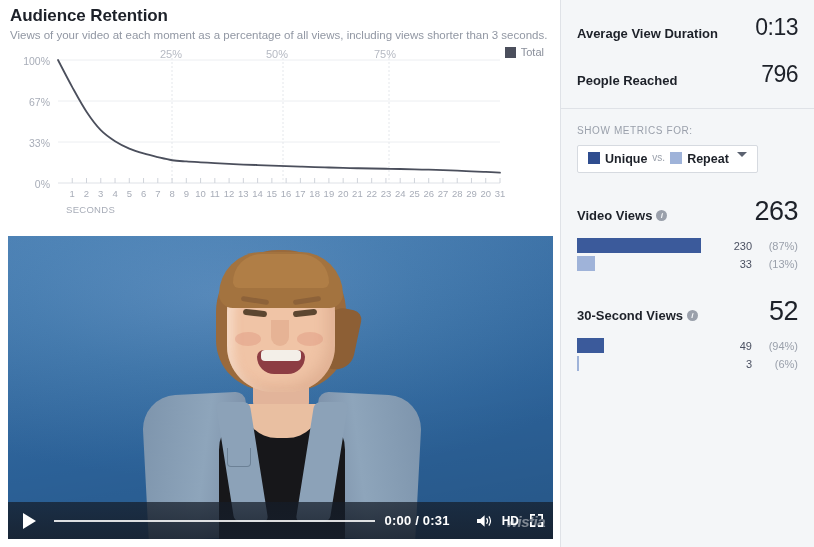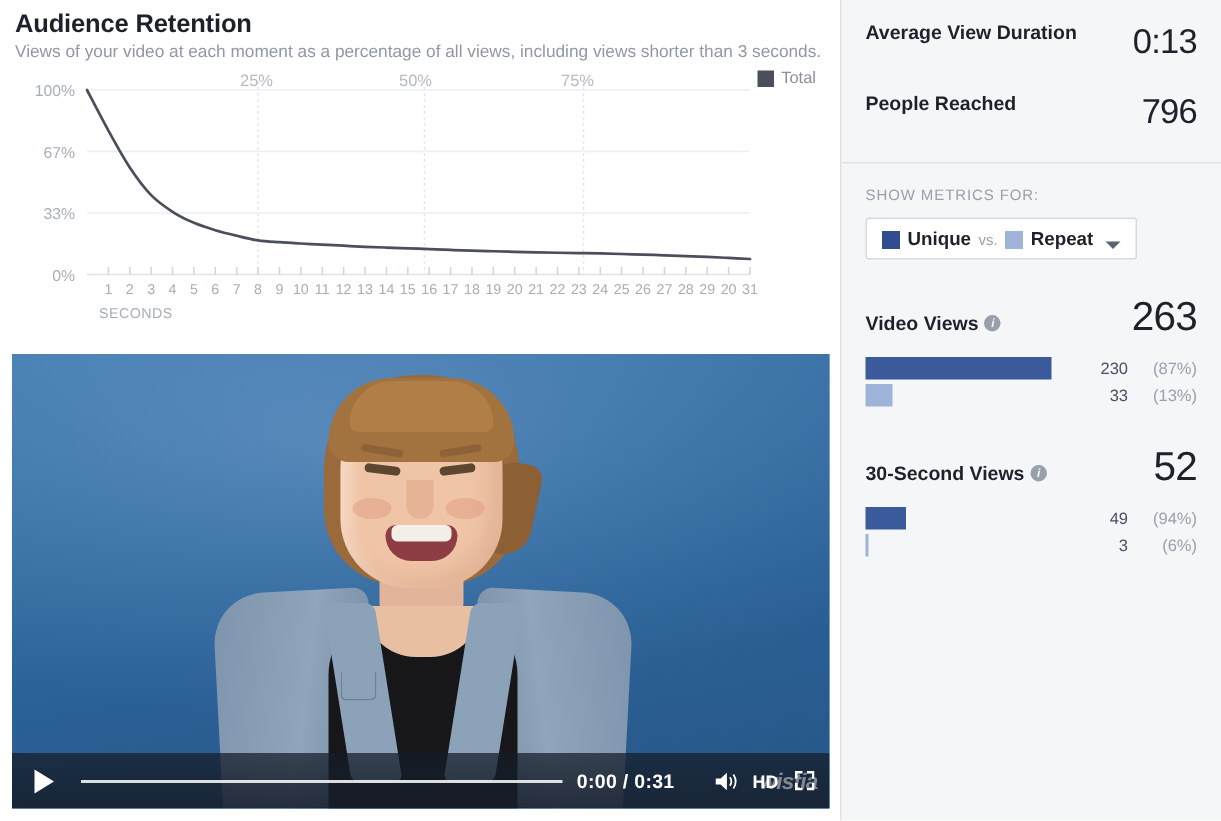--- a/index.html
+++ b/index.html
@@ -164,33 +164,33 @@
     letter-spacing:-0.5px;pointer-events:none;
   }
 
   
   .right{
     width:254px;height:547px;background:#f4f6f8;
     border-left:1px solid #dfe2e7;box-sizing:border-box;position:relative;
   }
   .kpi-block{padding:14px 16px 0 16px;}
   .kpi{
-    display:flex;align-items:flex-start;justify-content:space-between;margin-bottom:20px;
+    display:flex;align-items:flex-end;justify-content:space-between;margin-bottom:20px;
   }
   .kpi-label{font-size:13px;font-weight:bold;color:#1d2129;}
   .kpi-value{font-size:23px;color:#1d2129;font-weight:normal;letter-spacing:-0.5px;}
 
   .divider{height:1px;background:#dfe2e7;margin:0;}
 
   .metrics-for{padding:16px 16px 1px 16px;}
   .metrics-cap{
     font-size:10px;color:#9aa0ab;letter-spacing:.6px;margin-bottom:9px;
   }
   .toggle{
-    display:inline-flex;align-items:flex-end;gap:5px;
+    display:inline-flex;align-items:flex-start;gap:5px;
     border:1px solid #d6dae0;background:#ffffff;border-radius:2px;
     padding:6px 10px;cursor:pointer;
   }
   .sw{width:12px;height:12px;display:block;}
   .sw-unique{background:#2f4d8f;}
   .sw-repeat{background:#9fb3d9;}
   .tg-label{font-size:12.5px;font-weight:bold;color:#1d2129;}
   .tg-vs{font-size:10px;color:#9aa0ab;}
   .caret{
     width:0;height:0;border-left:5px solid transparent;border-right:5px solid transparent;

